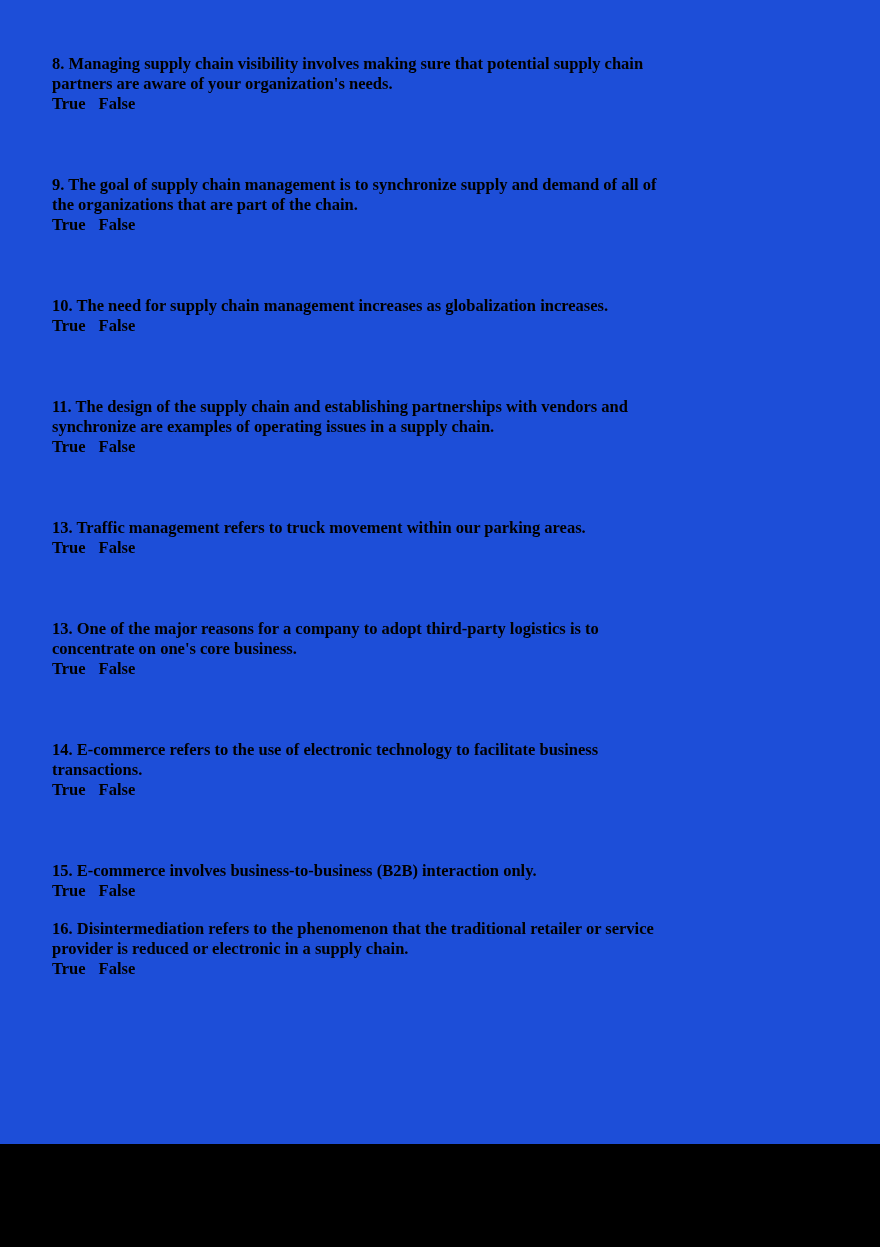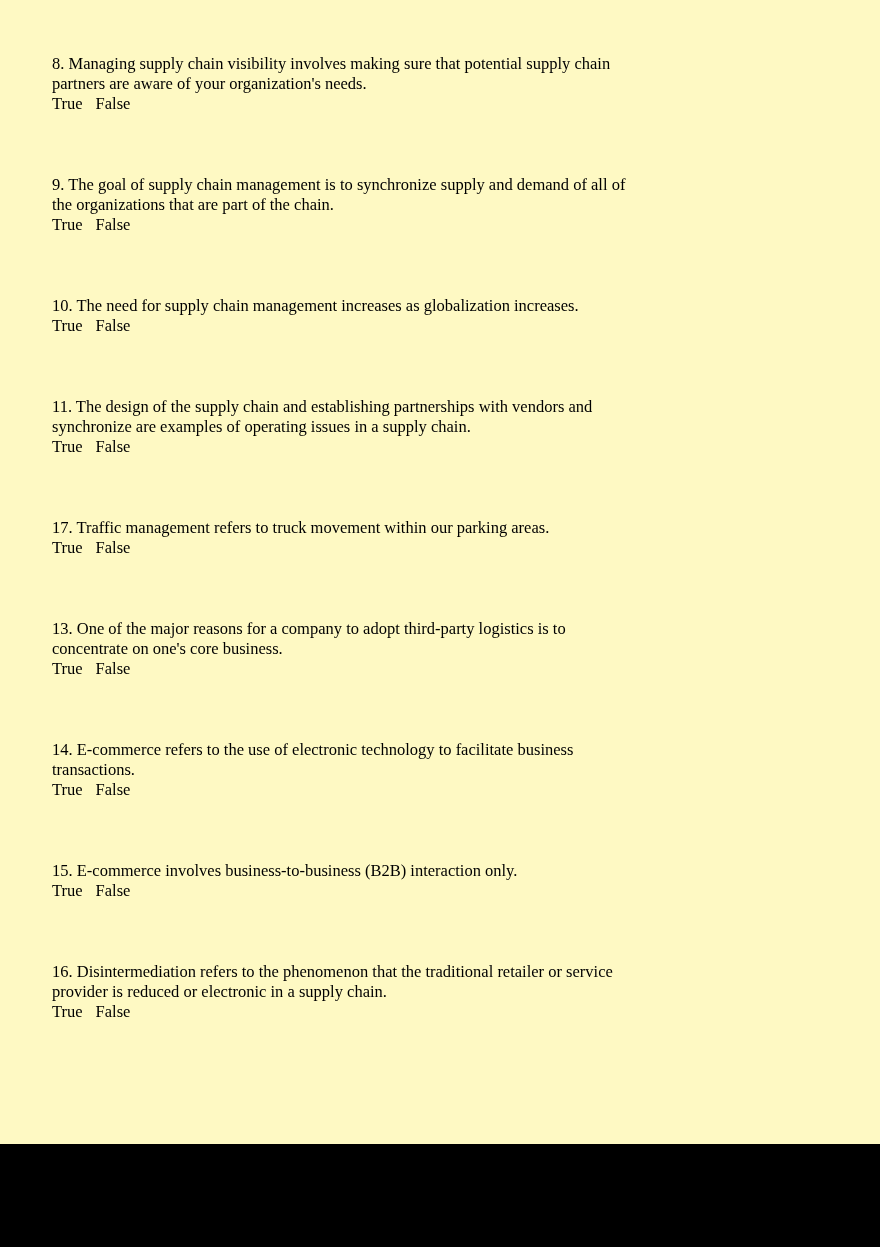--- a/index.html
+++ b/index.html
@@ -2,21 +2,21 @@
 <html><head>
   <meta charset="utf-8">
   <style>
     html, body { margin: 0; padding: 0; }
     body {
       width: 880px; height: 1247px; position: relative; overflow: hidden;
       background: #ffffff; color: #000000;
       font-family: "Liberation Serif", "DejaVu Serif", serif;
       font-size: 16.5px;
     }
-    .page { position: absolute; left: 0; top: 0; width: 880px; height: 1144px; background: #fef9c3; }
+    .page { position: absolute; left: 0; top: 0; width: 880px; height: 1144px; background: #1d4ed8; font-weight: bold; }
     .q { position: absolute; left: 52px; width: 620px; line-height: 20.2px; }
     .qtext { display: block; }
     .opts { display: block; }
     .opt { display: inline-block; margin-right: 13px; cursor: pointer; }
     .blackbar { position: absolute; left: 0; top: 1144px; width: 880px; height: 103px; background: #000; }
   </style>
 </head>
 <body>
 
 <div class="page">
@@ -46,21 +46,21 @@
 
   <div class="q" style="top:397px">
     <span class="qtext">11. The design of the supply chain and establishing partnerships with vendors and</span>
     <span class="qtext">synchronize are examples of operating issues in a supply chain.</span>
     <span class="opts">
       <span class="opt">True</span><span class="opt">False</span>
     </span>
   </div>
 
   <div class="q" style="top:518px">
-    <span class="qtext">17. Traffic management refers to truck movement within our parking areas.</span>
+    <span class="qtext">13. Traffic management refers to truck movement within our parking areas.</span>
     <span class="opts">
       <span class="opt">True</span><span class="opt">False</span>
     </span>
   </div>
 
   <div class="q" style="top:619px">
     <span class="qtext">13. One of the major reasons for a company to adopt third-party logistics is to</span>
     <span class="qtext">concentrate on one's core business.</span>
     <span class="opts">
       <span class="opt">True</span><span class="opt">False</span>
@@ -75,21 +75,21 @@
     </span>
   </div>
 
   <div class="q" style="top:861px">
     <span class="qtext">15. E-commerce involves business-to-business (B2B) interaction only.</span>
     <span class="opts">
       <span class="opt">True</span><span class="opt">False</span>
     </span>
   </div>
 
-  <div class="q" style="top:962px">
+  <div class="q" style="top:919px">
     <span class="qtext">16. Disintermediation refers to the phenomenon that the traditional retailer or service</span>
     <span class="qtext">provider is reduced or electronic in a supply chain.</span>
     <span class="opts">
       <span class="opt">True</span><span class="opt">False</span>
     </span>
   </div>
 
 </div>
 
 <div class="blackbar"></div>

